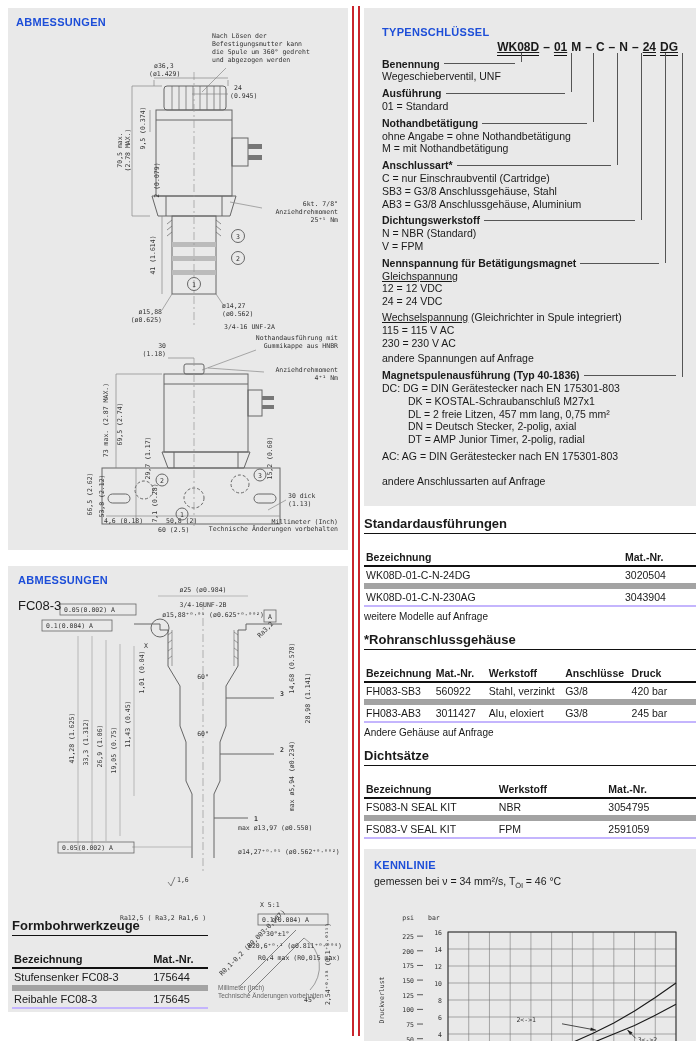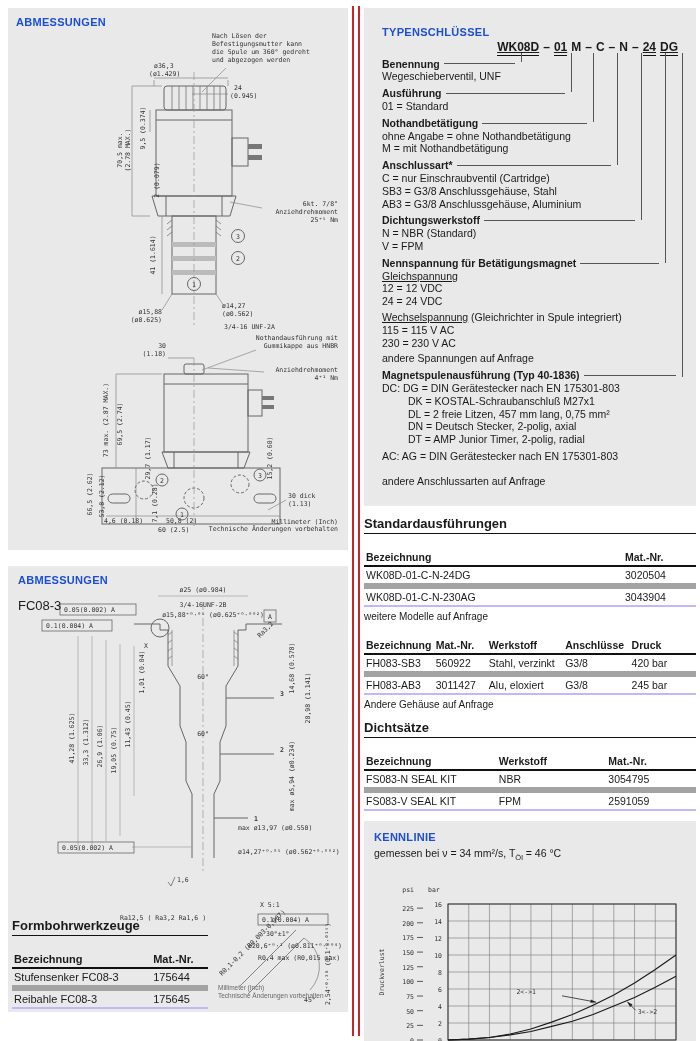--- a/index.html
+++ b/index.html
@@ -387,20 +387,21 @@
               <td>3020504</td>
             </tr>
             <tr>
               <td>WK08D-01-C-N-230AG</td>
               <td>3043904</td>
             </tr>
           </tbody>
         </table>
       <div class="tbl-note">weitere Modelle auf Anfrage</div>
 
+      <div class="tbl-title">*Rohranschlussgehäuse</div>
       <table id="rohr-table">
           <thead>
             <tr>
               <th>Bezeichnung</th>
               <th>Mat.-Nr.</th>
               <th>Werkstoff</th>
               <th>Anschlüsse</th>
               <th>Druck</th>
             </tr>
           </thead>

